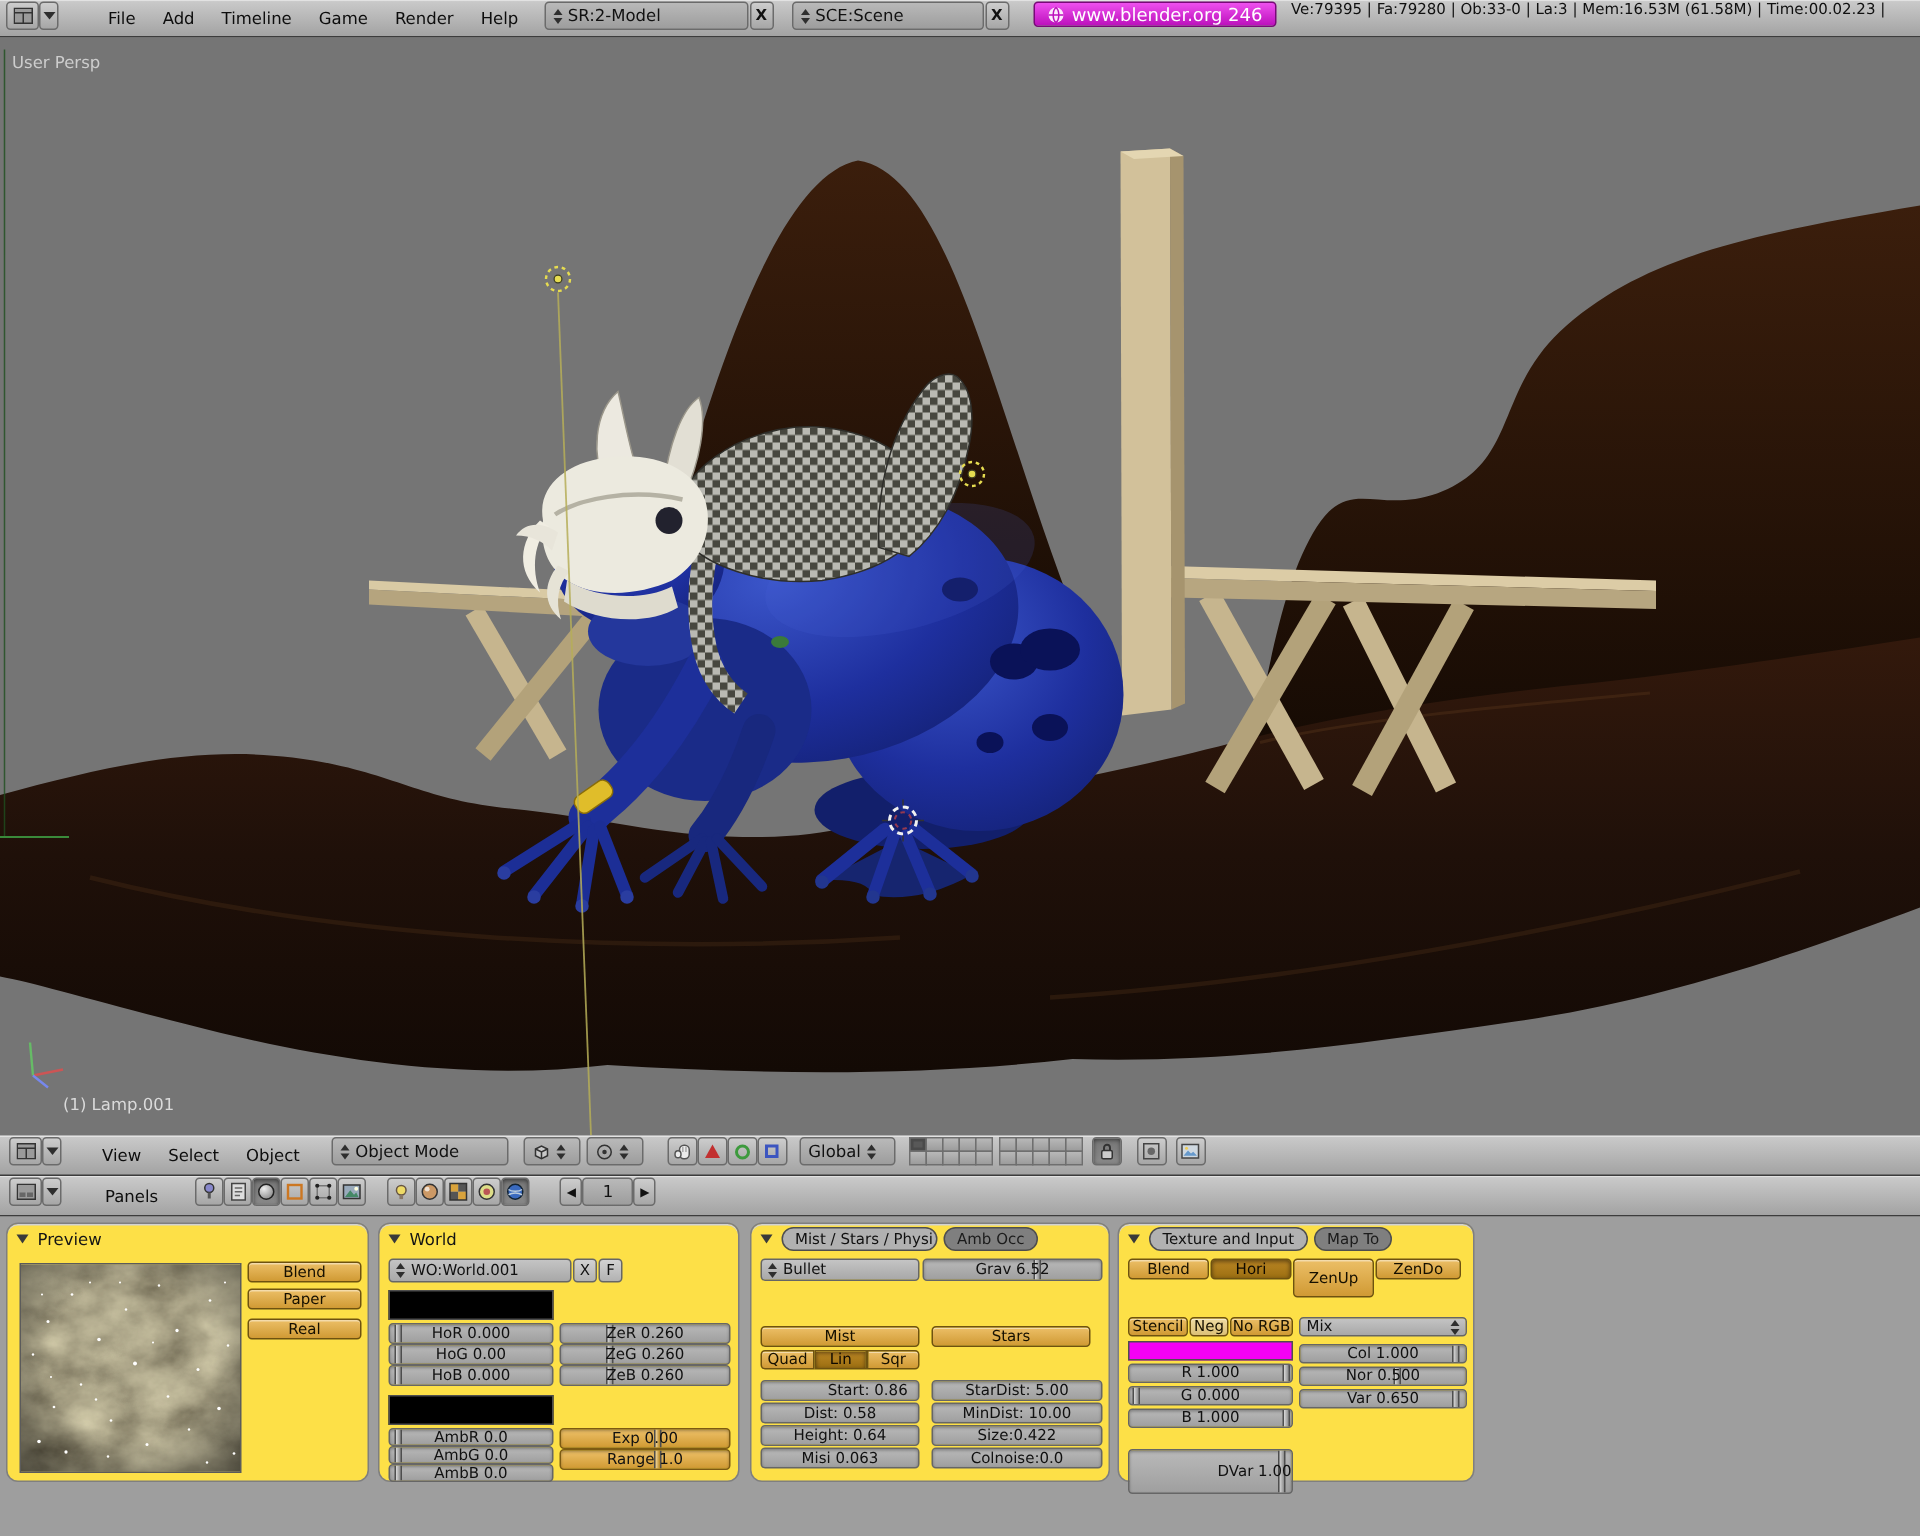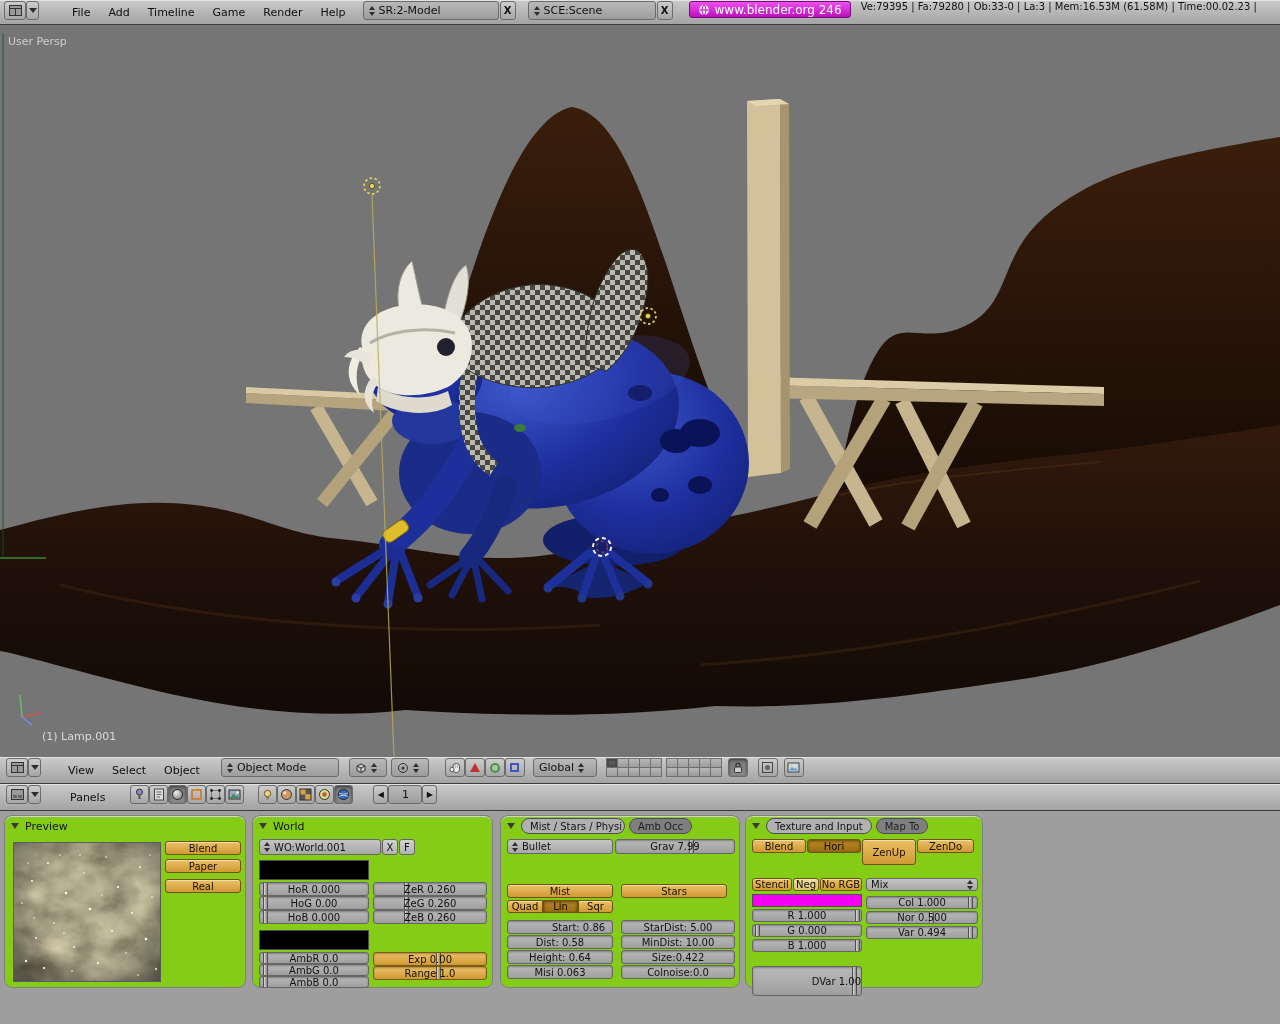--- a/index.html
+++ b/index.html
@@ -42,21 +42,21 @@
   .g-ring { width:10px; height:10px; border:2.5px solid #3d9a3d; border-radius:50%; }
   .g-sq { width:9px; height:9px; border:2.5px solid #3c55c0; }
 
   
   .lgrid { display:grid; grid-template-columns:repeat(5,11px); grid-auto-rows:9px; }
   .lcell { background:linear-gradient(#b8b8b8,#9c9c9c); border:1px solid #6f6f6f; margin:-0.5px; }
   .lcell.on { background:#585858; box-shadow:inset 0 0 0 2px #4a4a4a; }
 
   
   #buttons-area { position:absolute; top:811px; left:0; width:1280px; height:213px; background:#9e9e9e; }
-  .panel { position:absolute; background:#84cc16; border:1px solid #7f7f7f; border-radius:8px;
+  .panel { position:absolute; background:#fde047; border:1px solid #7f7f7f; border-radius:8px;
            box-shadow:inset 0 1px 0 #d2d2d2; }
   .phead { position:absolute; top:0; left:0; right:0; height:20px; display:flex; align-items:center; font-size:11px; color:#141414; }
   .ptri { width:0; height:0; border-left:4px solid transparent; border-right:4px solid transparent; border-top:6px solid #3a3a3a; margin:0 6px; }
   .tab { height:16px; padding:0 8px; border-radius:8px; border:1px solid #4e4e4e; display:flex; align-items:center;
          font-size:10px; white-space:nowrap; overflow:hidden; }
   .tab.active { background:#b1b1b1; color:#111; }
   .tab.inactive { background:#7f7f7f; color:#1c1c1c; margin-left:4px; }
 
   .sl, .nf, .pdd, .ob, .gb, .swatch { position:absolute; font-size:10px; }
   .sl { background:linear-gradient(#b9b9b9,#9f9f9f); border:1px solid #666; border-radius:3px;
@@ -636,21 +636,21 @@
     </div>
     <div class="pdd" style="left:6px;top:23px;width:106px;height:15px;">
       <span class="updn">
           <i class="u"></i>
           <i class="d"></i>
         </span>
       <span>Bullet</span>
     </div>
     <div class="sl" style="left:114px;top:23px;width:120px;height:15px;">
         <span class="hnd" style="left:62%;"></span>
-        <span class="lab">Grav 7.99</span>
+        <span class="lab">Grav 6.52</span>
       </div>
 
     <div class="ob" style="left:6px;top:68px;width:106px;height:14px;">Mist</div>
     <div class="ob" style="left:120px;top:68px;width:106px;height:14px;">Stars</div>
 
     <div class="ob seg first" style="left:6px;top:84px;width:36px;height:13px;">Quad</div>
     <div class="ob seg pressed" style="left:42px;top:84px;width:35px;height:13px;">Lin</div>
     <div class="ob seg last" style="left:77px;top:84px;width:35px;height:13px;">Sqr</div>
 
     <div class="nf" style="left:6px;top:104px;width:106px;height:14px;padding-left:37px;">Start: 0.86</div>
@@ -703,21 +703,21 @@
     <div class="sl" style="left:120px;top:80px;width:112px;height:13px;">
         <span class="hnd" style="left:92%;"></span>
         <span class="lab">Col 1.000</span>
       </div>
     <div class="sl" style="left:120px;top:95px;width:112px;height:13px;">
         <span class="hnd" style="left:56%;"></span>
         <span class="lab">Nor 0.500</span>
       </div>
     <div class="sl" style="left:120px;top:110px;width:112px;height:13px;">
         <span class="hnd" style="left:92%;"></span>
-        <span class="lab">Var 0.494</span>
+        <span class="lab">Var 0.650</span>
       </div>
 
     <div class="sl" style="left:6px;top:150px;width:110px;height:30px;justify-content:flex-end;">
         <span class="hnd" style="left:92%;"></span>
         <span class="lab">DVar 1.00</span>
       </div>
   </div>
 </div>
 
 </body></html>

